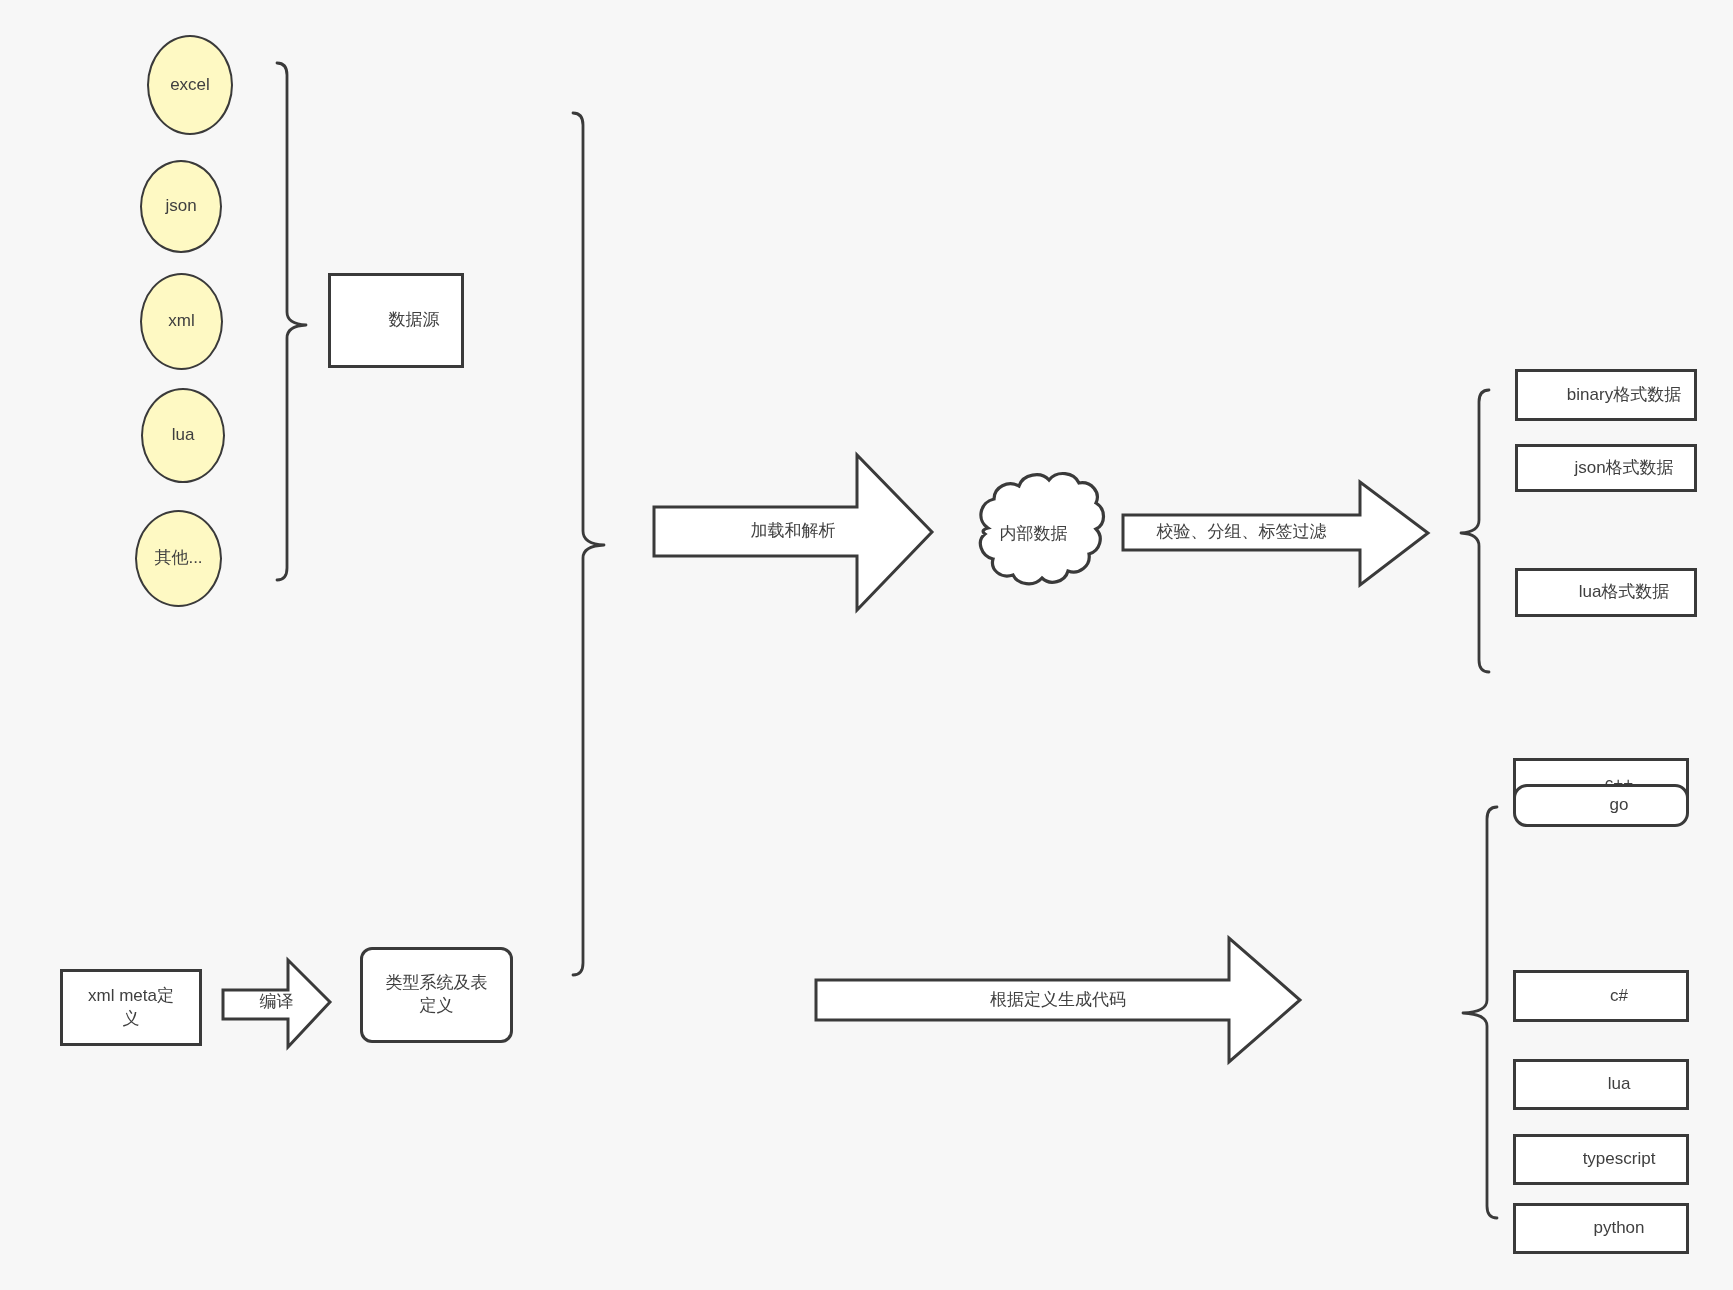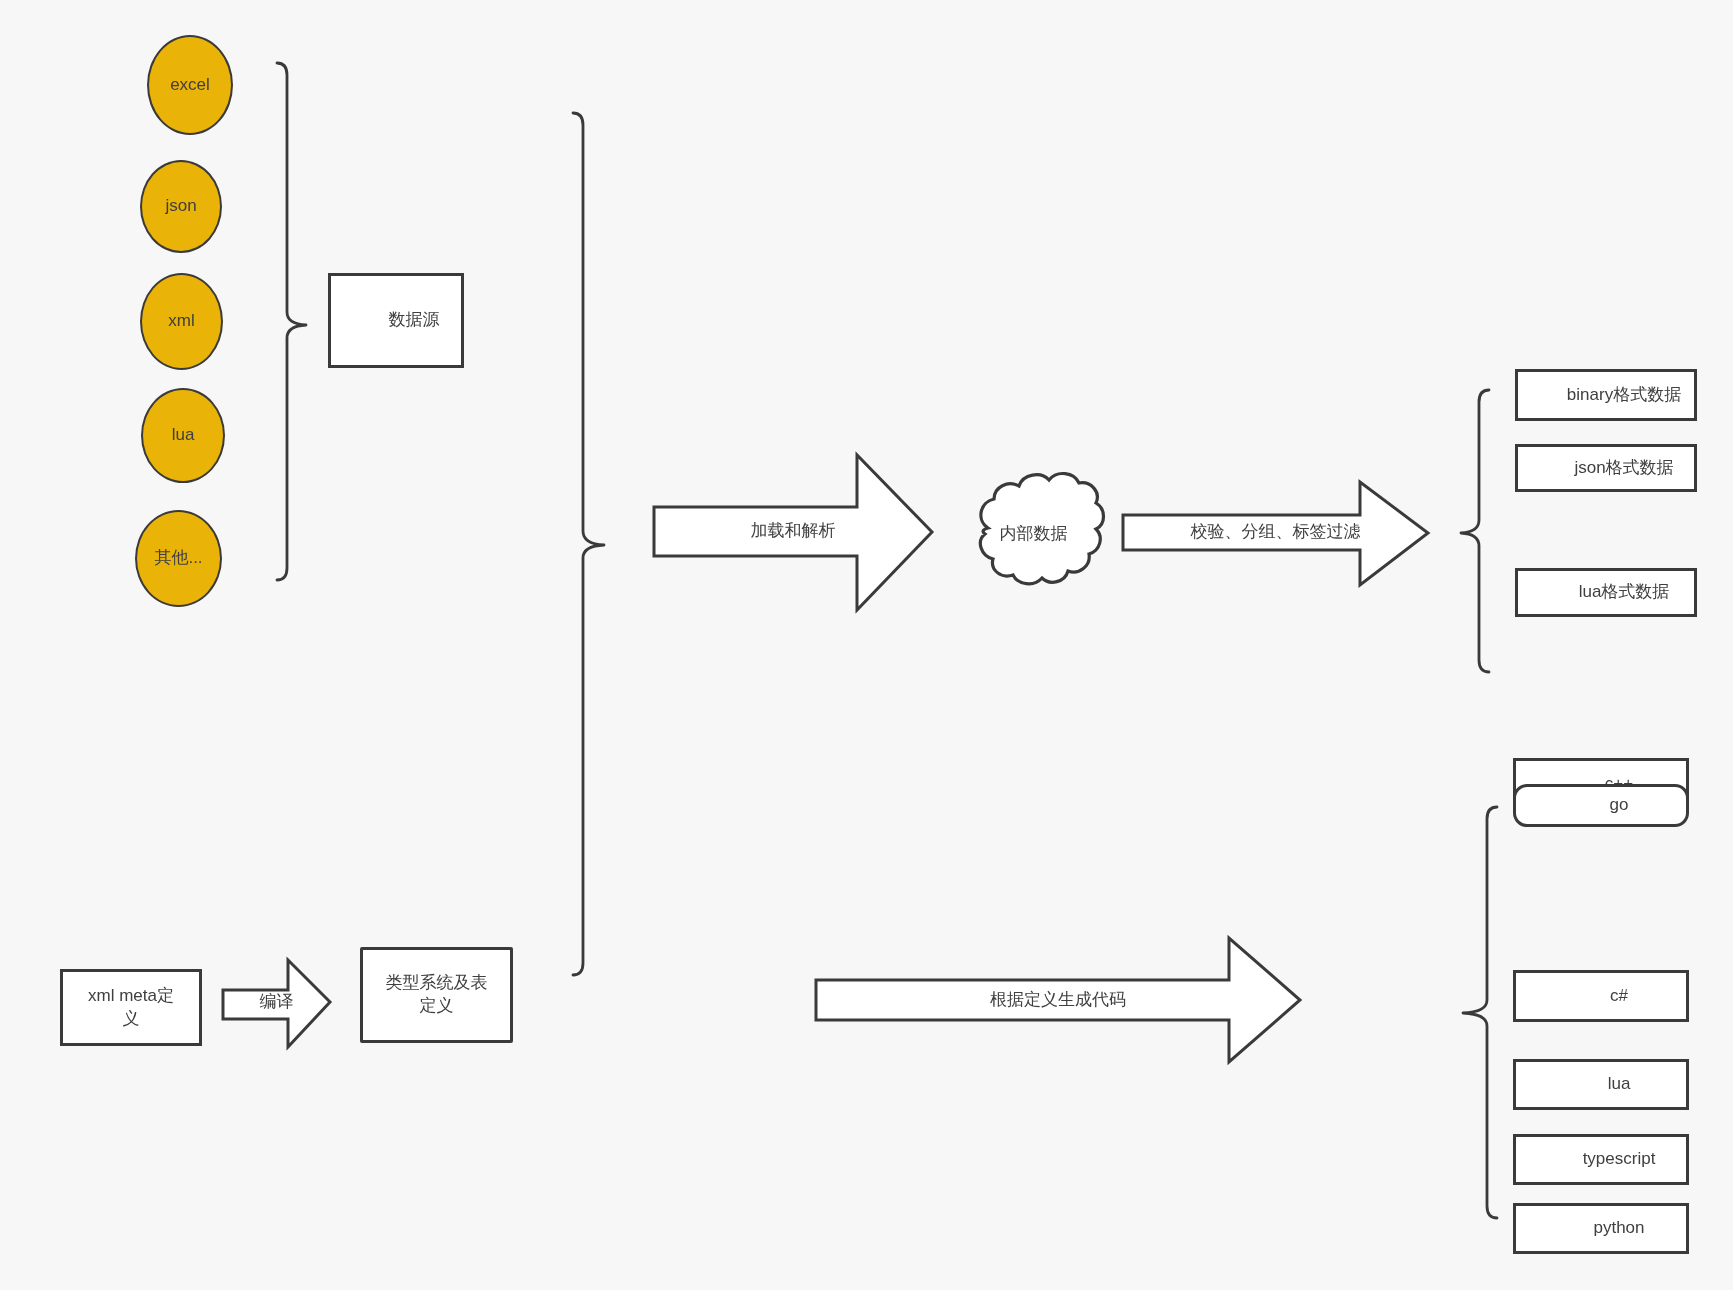--- a/index.html
+++ b/index.html
@@ -11,40 +11,40 @@
   }
   #canvas { position: relative; width: 1733px; height: 1290px; background: #f7f7f7; }
   #shapes { position: absolute; left: 0; top: 0; z-index: 1; }
   .node, .label {
     position: absolute; z-index: 2;
     display: flex; align-items: center; justify-content: center;
     font-size: 17px; color: #3f3f3f; text-align: center;
     box-sizing: border-box; line-height: 1.35;
   }
   .box   { background: #ffffff; border: 3px solid #3a3a3a; padding-left: 36px; }
-  .ellipse { background: #eab308; border: 2.5px solid #3a3a3a; border-radius: 50%; }
-  .rounded { border-radius: 2px; }
+  .ellipse { background: #fef9c3; border: 2.5px solid #3a3a3a; border-radius: 50%; }
+  .rounded { border-radius: 12px; }
   .wrap  { padding: 4px 18px; }
 
   
   .n-excel { left:147px; top:35px;  width:86px; height:100px; }
   .n-json  { left:140px; top:160px; width:82px; height:93px; }
   .n-xml   { left:140px; top:273px; width:83px; height:97px; }
   .n-lua   { left:141px; top:388px; width:84px; height:95px; }
   .n-other { left:135px; top:510px; width:87px; height:97px; }
 
   .b-datasource { left:328px; top:273px; width:136px; height:95px; }
 
   
   .b-xmlmeta { left:36px;  top:969px; width:142px; height:77px;margin-left:24px; }
   .b-typesys { left:360px; top:947px; width:153px; height:96px; }
 
   
   .l-load    { left:654px;  top:507px; width:278px; height:49px; }
-  .l-filter  { left:1123px; top:515px; width:305px; height:35px; }
+  .l-filter  { left:1089px; top:515px; width:305px; height:35px; }
   .l-codegen { left:816px;  top:980px; width:484px; height:40px; }
   .l-compile { left:223px;  top:985px; width:107px; height:35px; }
   .l-cloud   { left:977px;  top:485px; width:113px; height:98px; }
 
   
   .f-0 { left:1515px; top:369px; width:182px; height:52px; }
   .f-1 { left:1515px; top:444px; width:182px; height:48px; }
   .f-2 { left:1515px; top:568px; width:182px; height:49px; }
   .f-3 { left:1515px; top:639px; width:185px; height:49px; }
 

